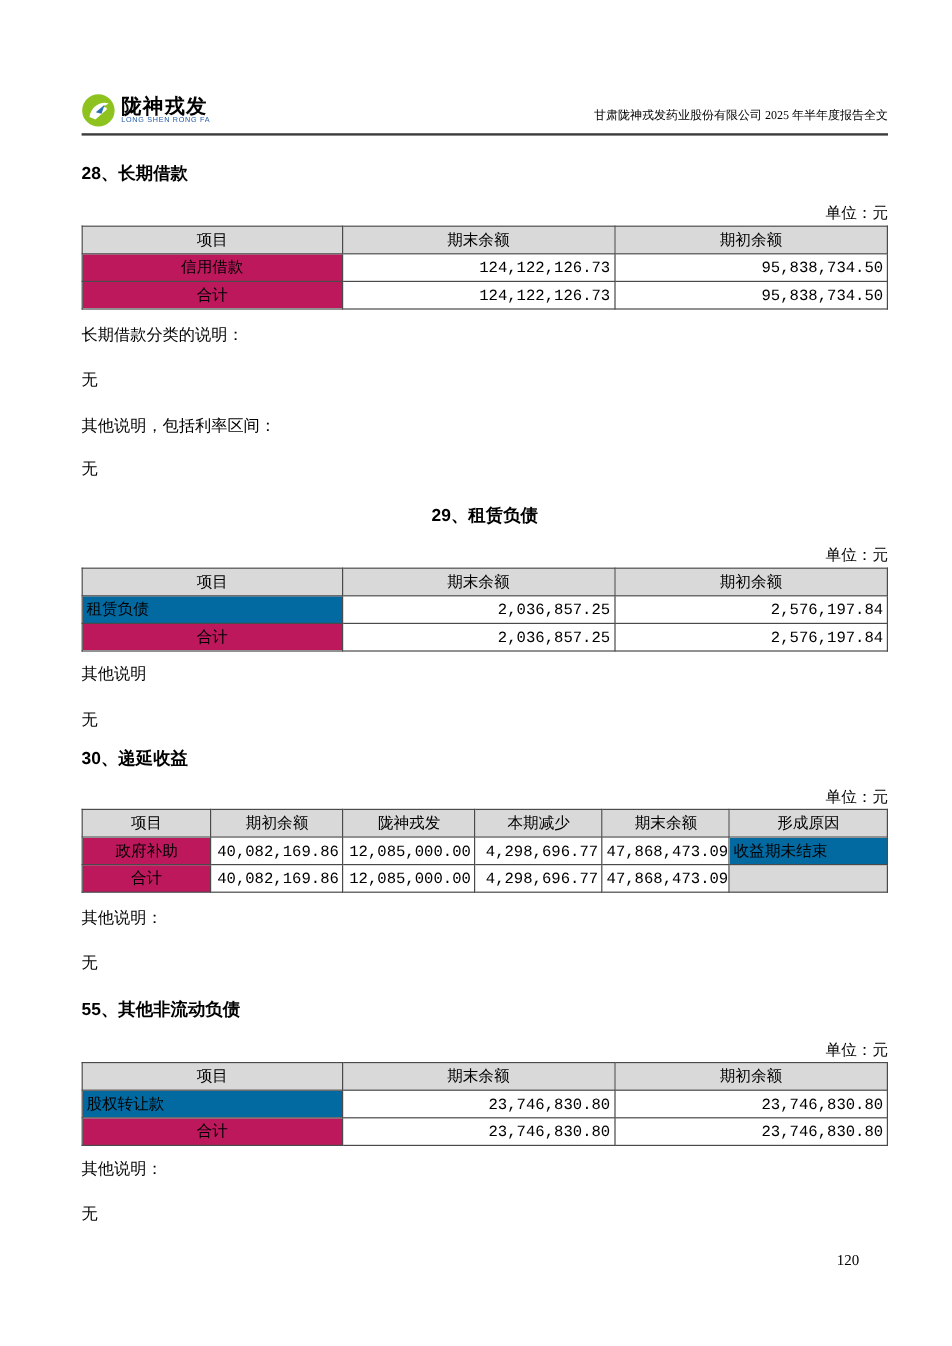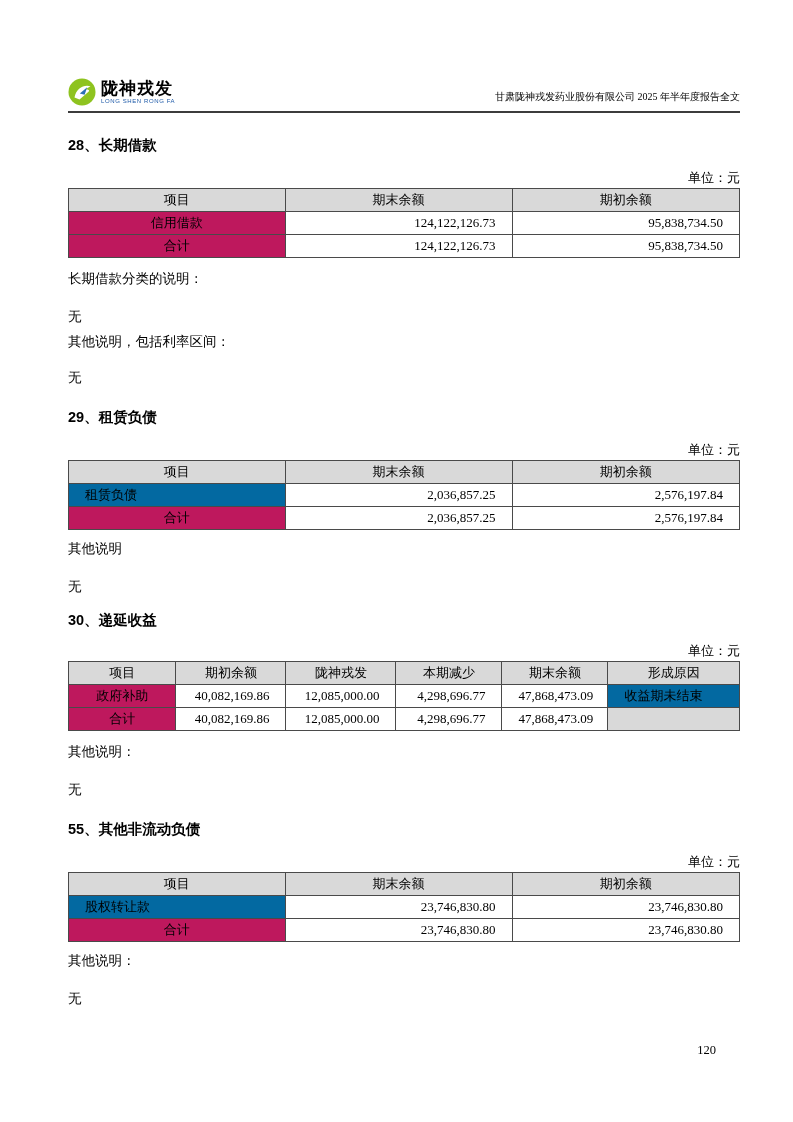--- a/index.html
+++ b/index.html
@@ -36,36 +36,36 @@
   .sub-heading {
     font-family:"Liberation Sans","DejaVu Sans",sans-serif;
     font-weight:bold; font-size:13px; line-height:18px;
   }
   .unit { text-align:right; font-size:13px; line-height:17px; margin-bottom:2px; }
   .note-label { font-size:13.5px; line-height:18px; }
   .note-value { font-size:13.5px; line-height:18px; }
 
   
   table.tbl { width:100%; border-collapse:collapse; table-layout:fixed; font-size:13px; }
-  .tbl td { border:1px solid #4a4a4a; padding:2px 16px; height:22px; overflow:hidden; white-space:nowrap; }
+  .tbl td { border:1px solid #4a4a4a; padding:2px 3px; height:22px; overflow:hidden; white-space:nowrap;font-family:Liberation Mono, monospace; }
   .tbl .hd { background:#d9d9d9; text-align:center; }
   .tbl .lbl { background:#be185d; text-align:center; }
   .tbl .plain { background:#0369a1; text-align:left; }
   .tbl .num { text-align:right; background:#ffffff; }
   .tbl .empty-gray { background:#d9d9d9; }
 
   
   .mt-h28 { margin-top:22px; }
   .mt-sub { margin-top:20px; }
   .mt-unit1 { margin-top:14px; }
   .mt-note { margin-top:12px; }
   .mt-noteval { margin-top:20px; }
-  .mt-note2 { margin-top:7px; }
+  .mt-note2 { margin-top:20px; }
   .mt-noteval2 { margin-top:18px; }
-  .mt-h29 { margin-top:20px; }
+  .mt-h29 { margin-top:20px;text-align:center; }
   .mt-unit2 { margin-top:14px; }
   .mt-note29 { margin-top:10px; }
   .mt-h30 { margin-top:14px; }
   .mt-unit3 { margin-top:12px; }
   .mt-note30 { margin-top:12px; }
   .mt-h31 { margin-top:20px; }
   .mt-unit4 { margin-top:14px; }
   .mt-note31 { margin-top:10px; }
 
   .page-number { position:absolute; right:77px; bottom:64px; font-size:12.5px; }

